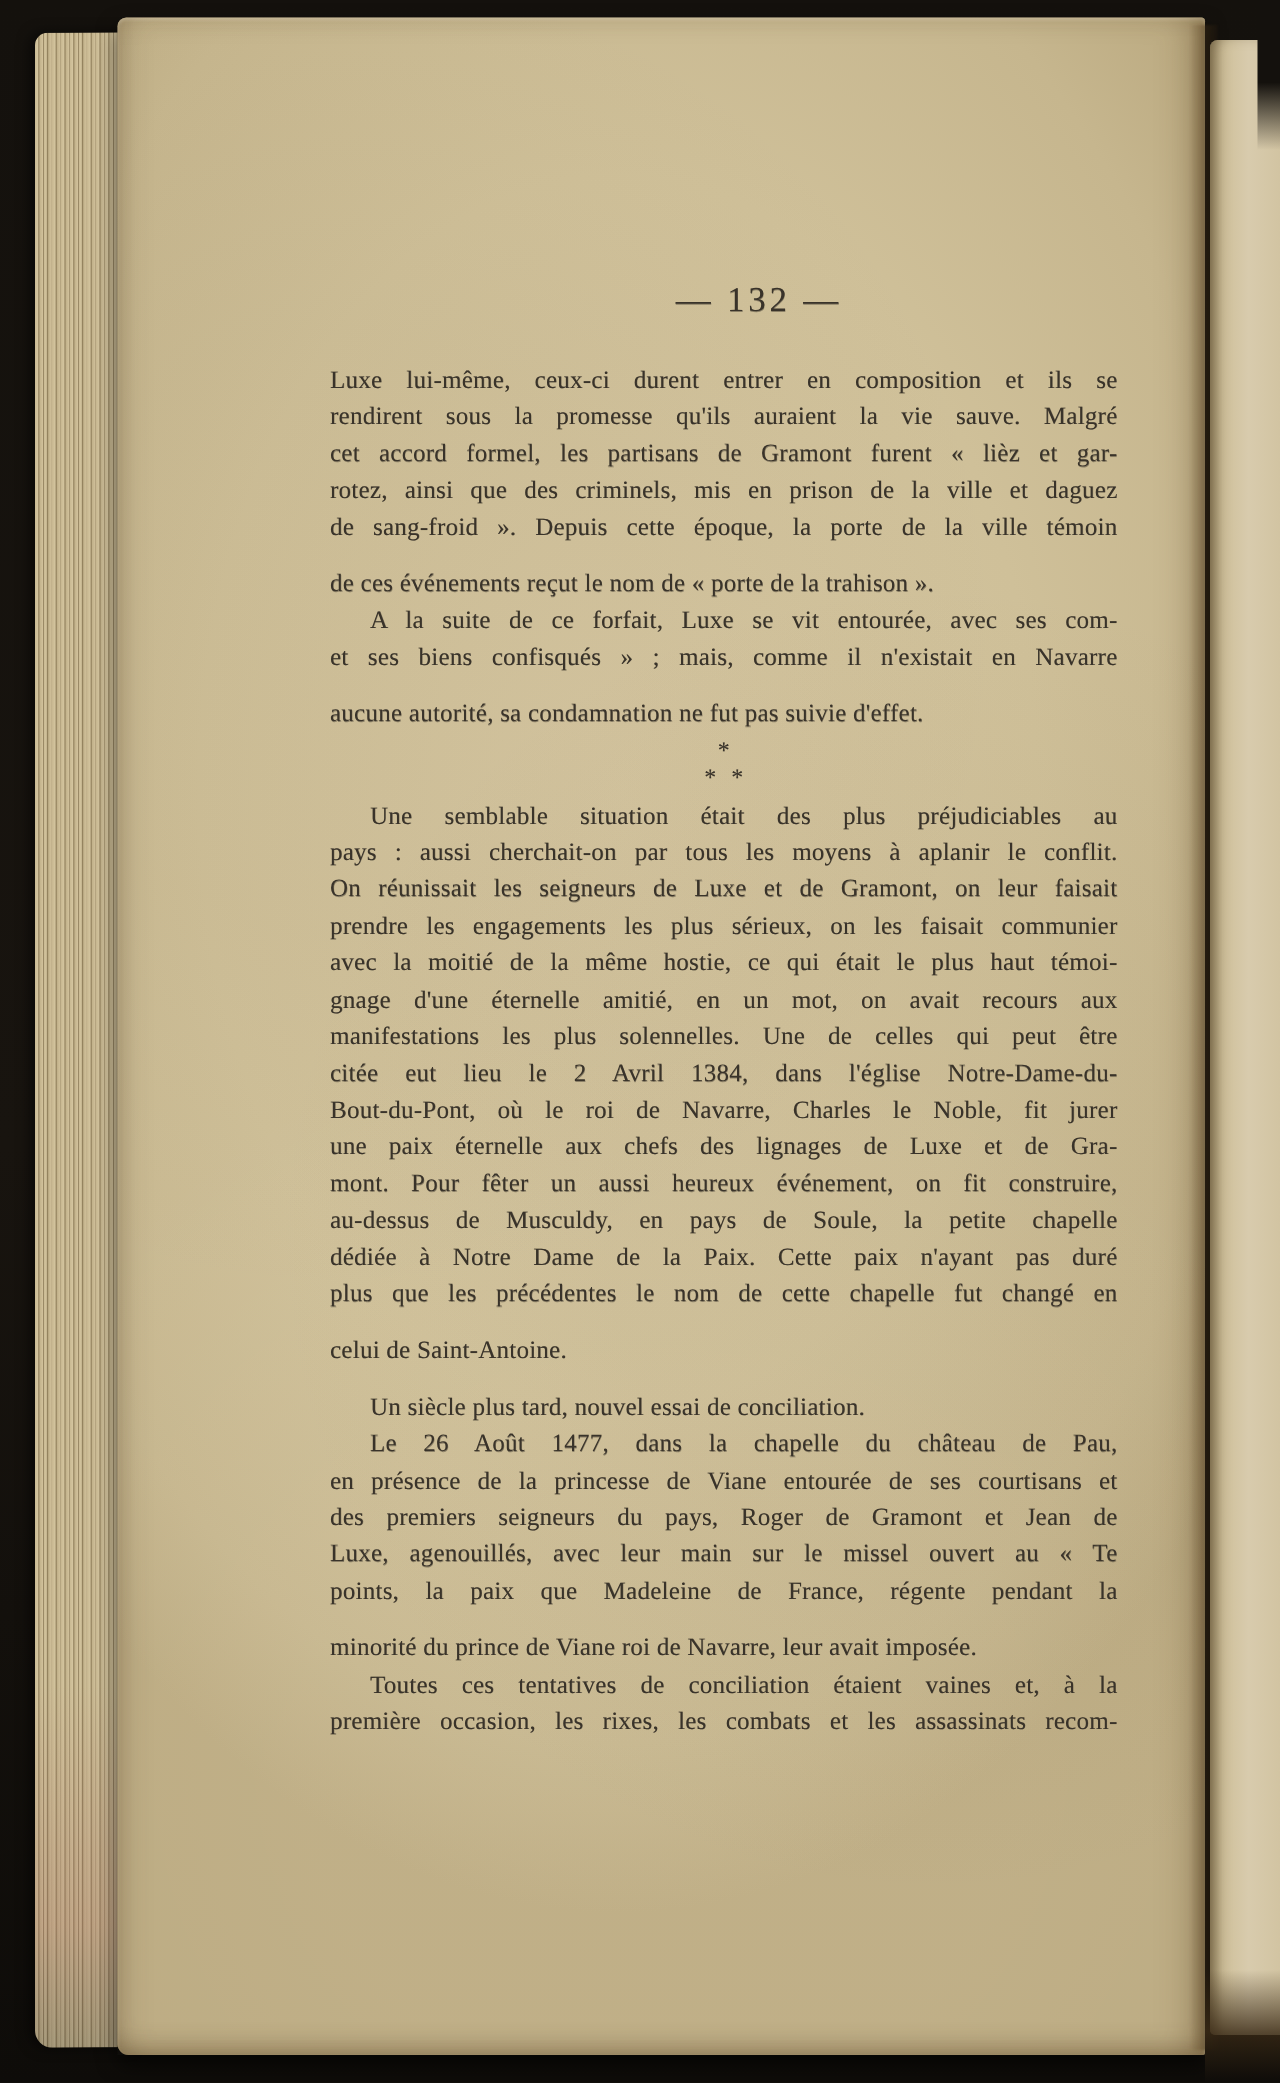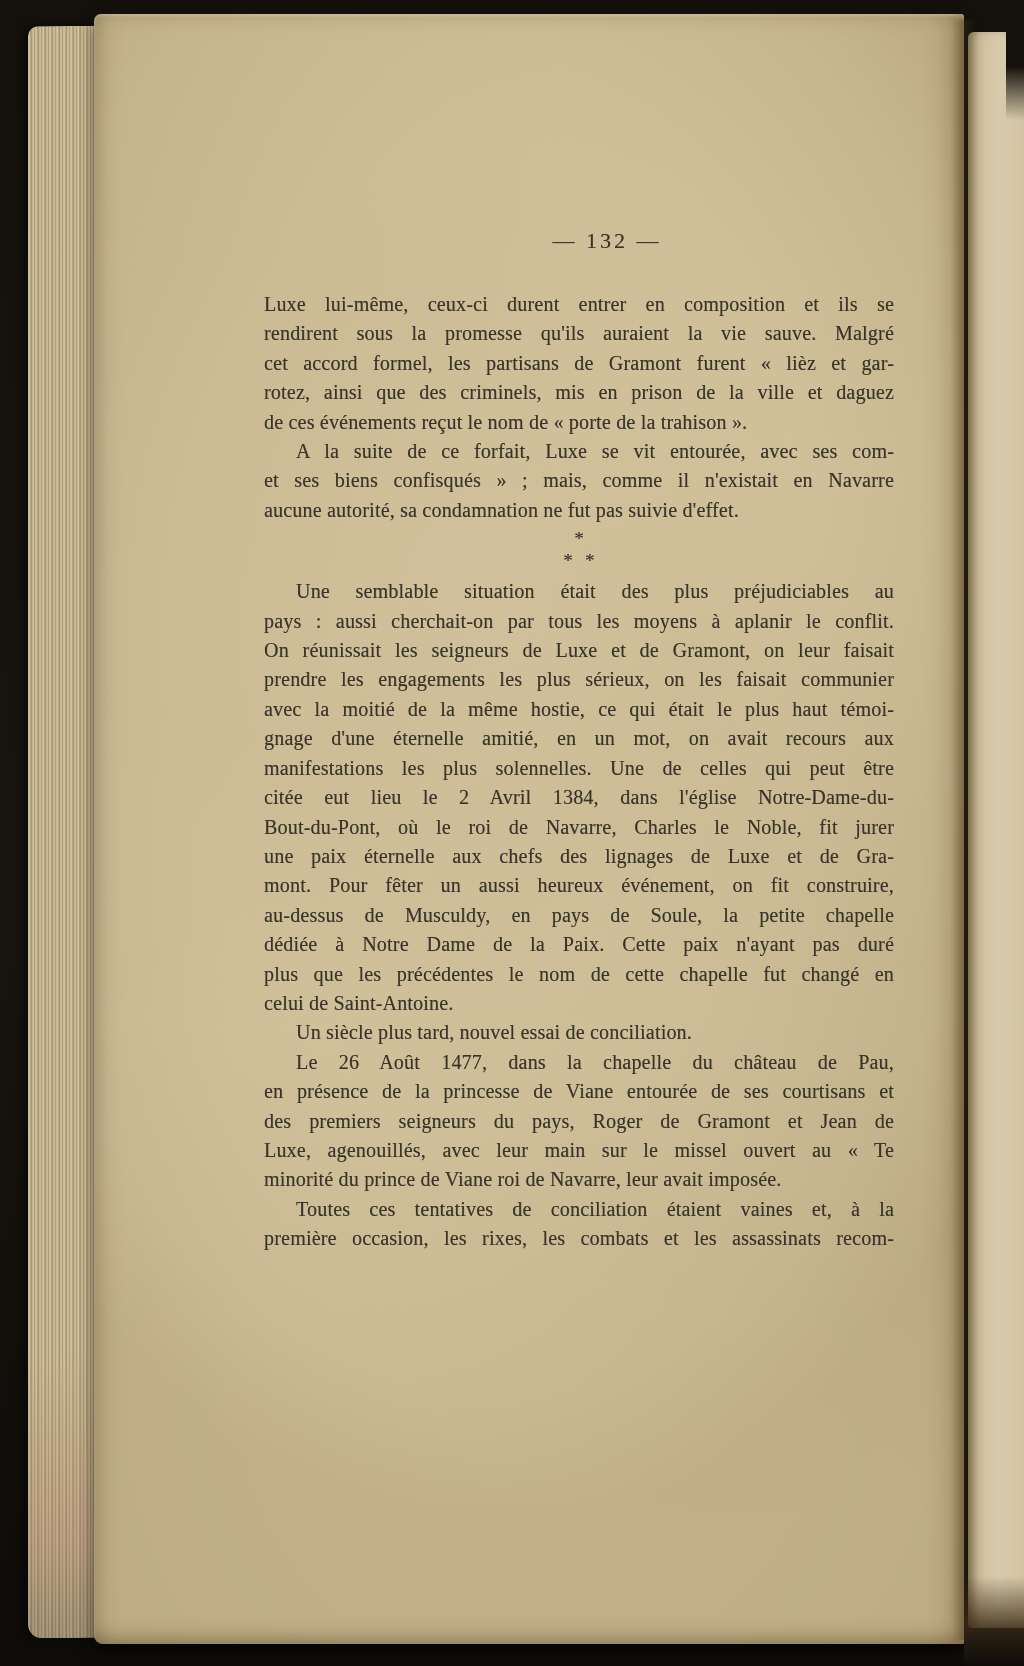--- a/index.html
+++ b/index.html
@@ -78,35 +78,35 @@
     position: absolute;
     left: 264px; top: 228px;
     width: 630px;
     color: #39332a;
     font-size: 20px;
     letter-spacing: 0.2px;
     text-shadow: 0.3px 0.3px 0.4px rgba(57,51,42,0.45);
   }
   .page-number {
     text-align: center;
-    font-size: 22px;
+    font-size: 28px;
     line-height: 26px;
     letter-spacing: 3px;
     margin-left: 56px;  
     margin-bottom: 36px;
   }
   .paragraph { margin: 0; }
   .line {
     line-height: 29.4px;
     text-align: justify;
     text-align-last: justify;
     white-space: normal;
   }
   .line.indent { text-indent: 32px; }
-  .line.last { text-align-last: left; }
+  .line.last { text-align-last: left; margin-top: 16px; }
 
   .asterisk-divider {
     height: 50px;
     text-align: center;
     font-size: 19px;
     color: #39332a;
     padding-top: 2px;
   }
   .asterisk-divider .ast-top { line-height: 24px; }
   .asterisk-divider .ast-bottom { line-height: 20px; word-spacing: 7px; }
@@ -132,20 +132,21 @@
   </div>
 
   <div class="text-block">
     <div class="page-number">— 132 —</div>
     <div id="content">
         <div class="paragraph">
           <div class="line">Luxe lui-même, ceux-ci durent entrer en composition et ils se</div>
           <div class="line">rendirent sous la promesse qu'ils auraient la vie sauve. Malgré</div>
           <div class="line">cet accord formel, les partisans de Gramont furent « lièz et gar-</div>
           <div class="line">rotez, ainsi que des criminels, mis en prison de la ville et daguez</div>
+          <div class="line">de sang-froid ». Depuis cette époque, la porte de la ville témoin</div>
           <div class="line last">de ces événements reçut le nom de « porte de la trahison ».</div>
         </div>
         <div class="paragraph">
           <div class="line indent">A la suite de ce forfait, Luxe se vit entourée, avec ses com-</div>
           <div class="line">et ses biens confisqués » ; mais, comme il n'existait en Navarre</div>
           <div class="line last">aucune autorité, sa condamnation ne fut pas suivie d'effet.</div>
         </div>
         <div class="asterisk-divider">
           <div class="ast-top">*</div>
           <div class="ast-bottom">* *</div>
@@ -168,20 +169,21 @@
           <div class="line last">celui de Saint-Antoine.</div>
         </div>
         <div class="paragraph">
           <div class="line indent last">Un siècle plus tard, nouvel essai de conciliation.</div>
         </div>
         <div class="paragraph">
           <div class="line indent">Le 26 Août 1477, dans la chapelle du château de Pau,</div>
           <div class="line">en présence de la princesse de Viane entourée de ses courtisans et</div>
           <div class="line">des premiers seigneurs du pays, Roger de Gramont et Jean de</div>
           <div class="line">Luxe, agenouillés, avec leur main sur le missel ouvert au « Te</div>
+          <div class="line">points, la paix que Madeleine de France, régente pendant la</div>
           <div class="line last">minorité du prince de Viane roi de Navarre, leur avait imposée.</div>
         </div>
         <div class="paragraph">
           <div class="line indent">Toutes ces tentatives de conciliation étaient vaines et, à la</div>
           <div class="line">première occasion, les rixes, les combats et les assassinats recom-</div>
         </div>
       </div>
   </div>
 
   <div class="gutter"></div>

